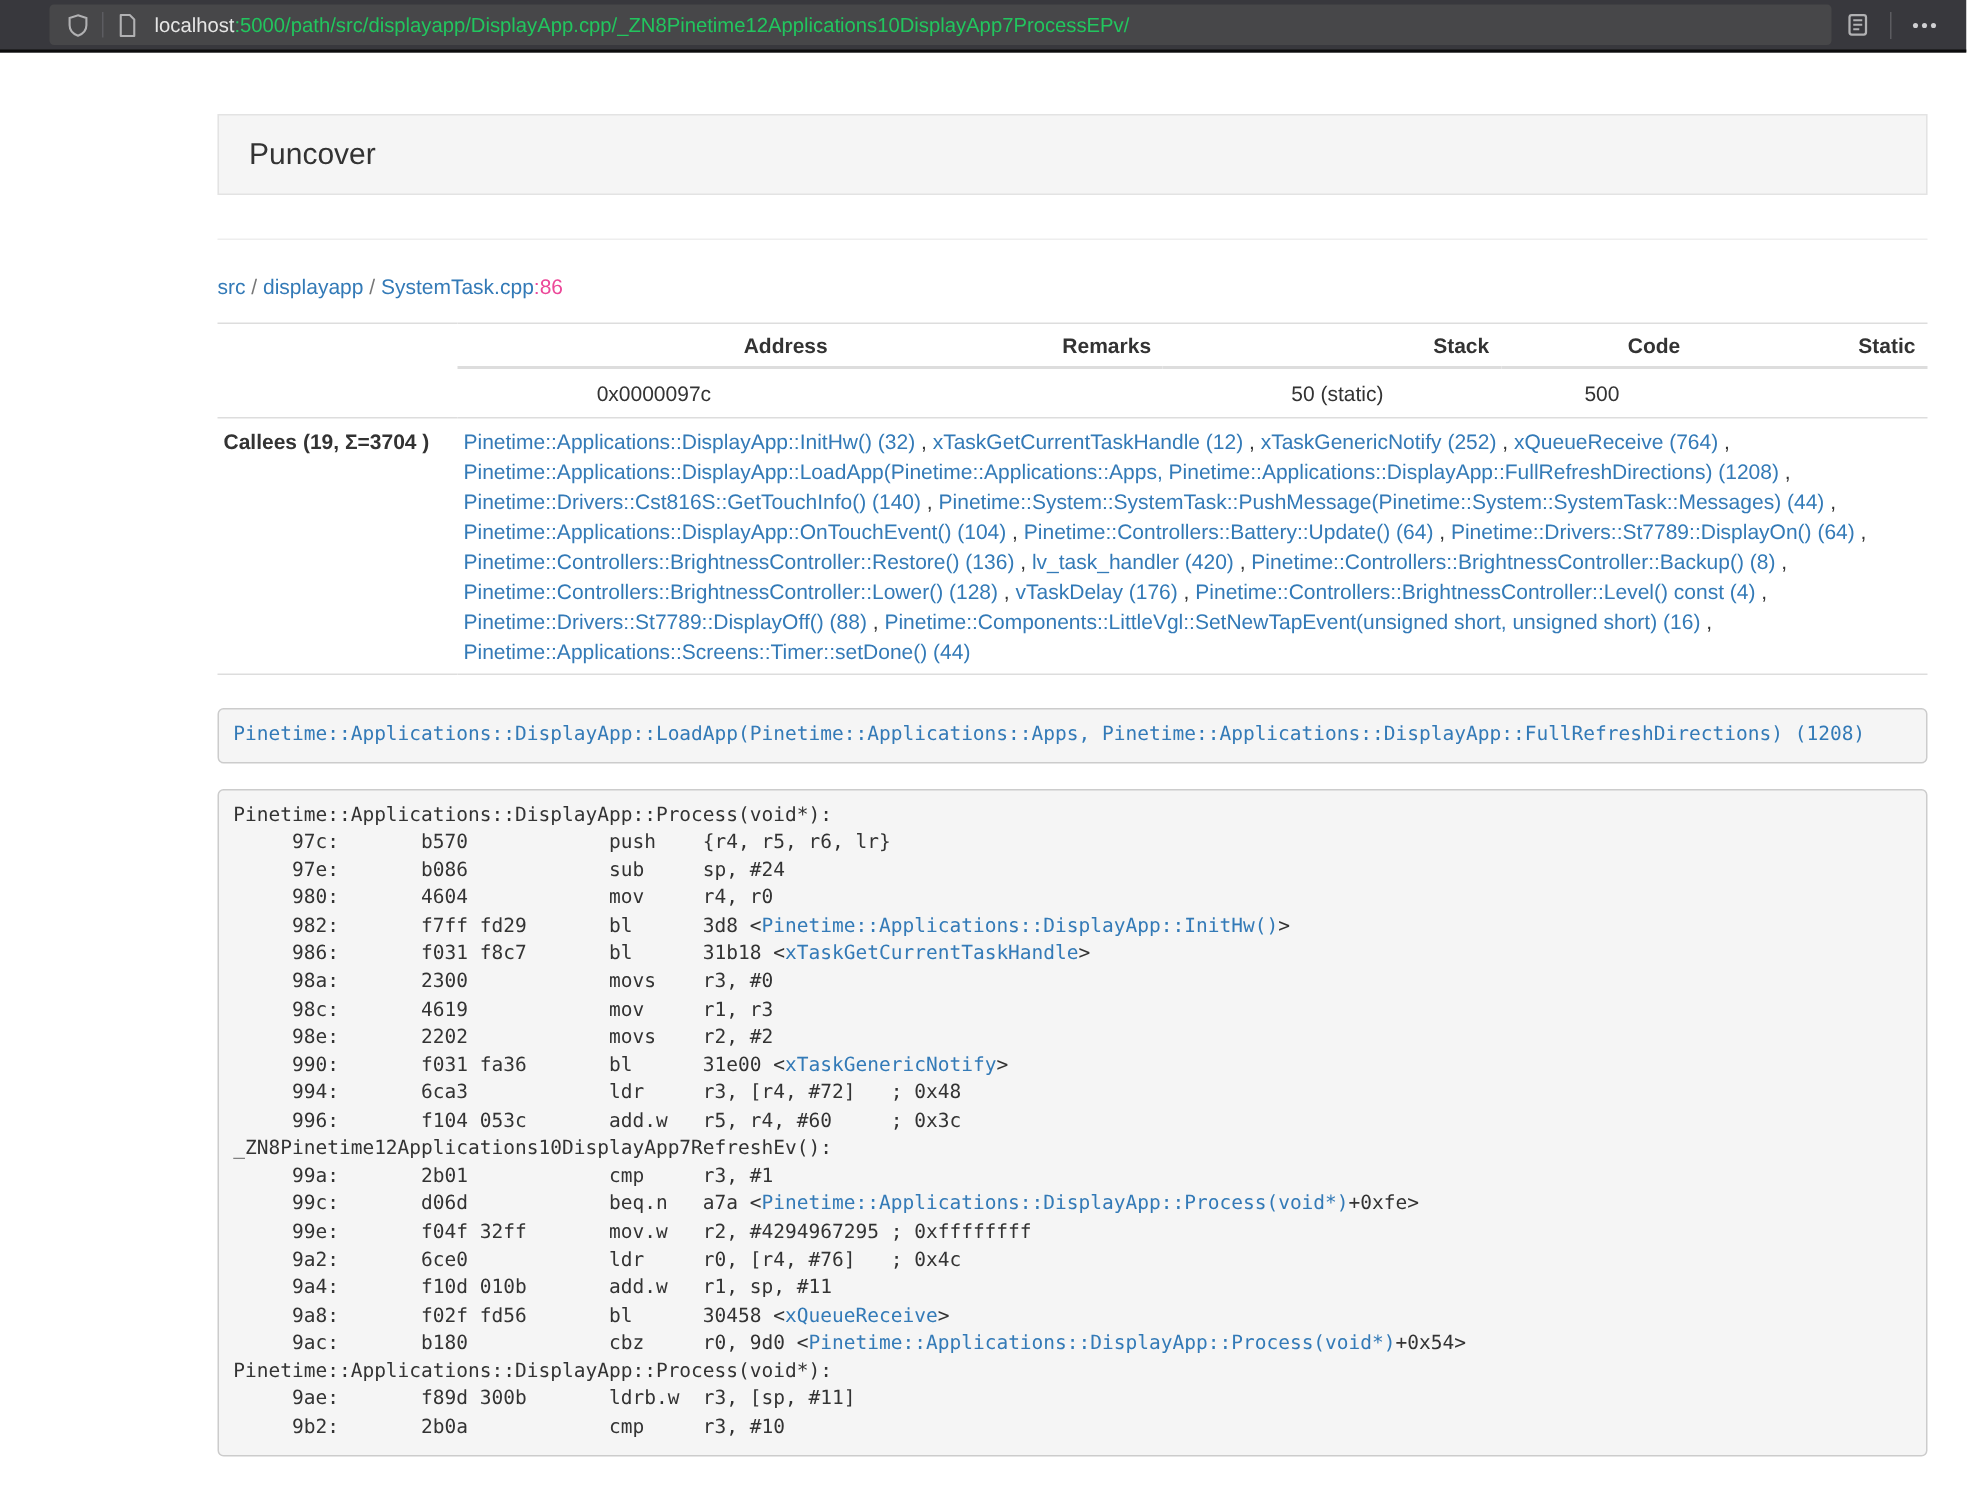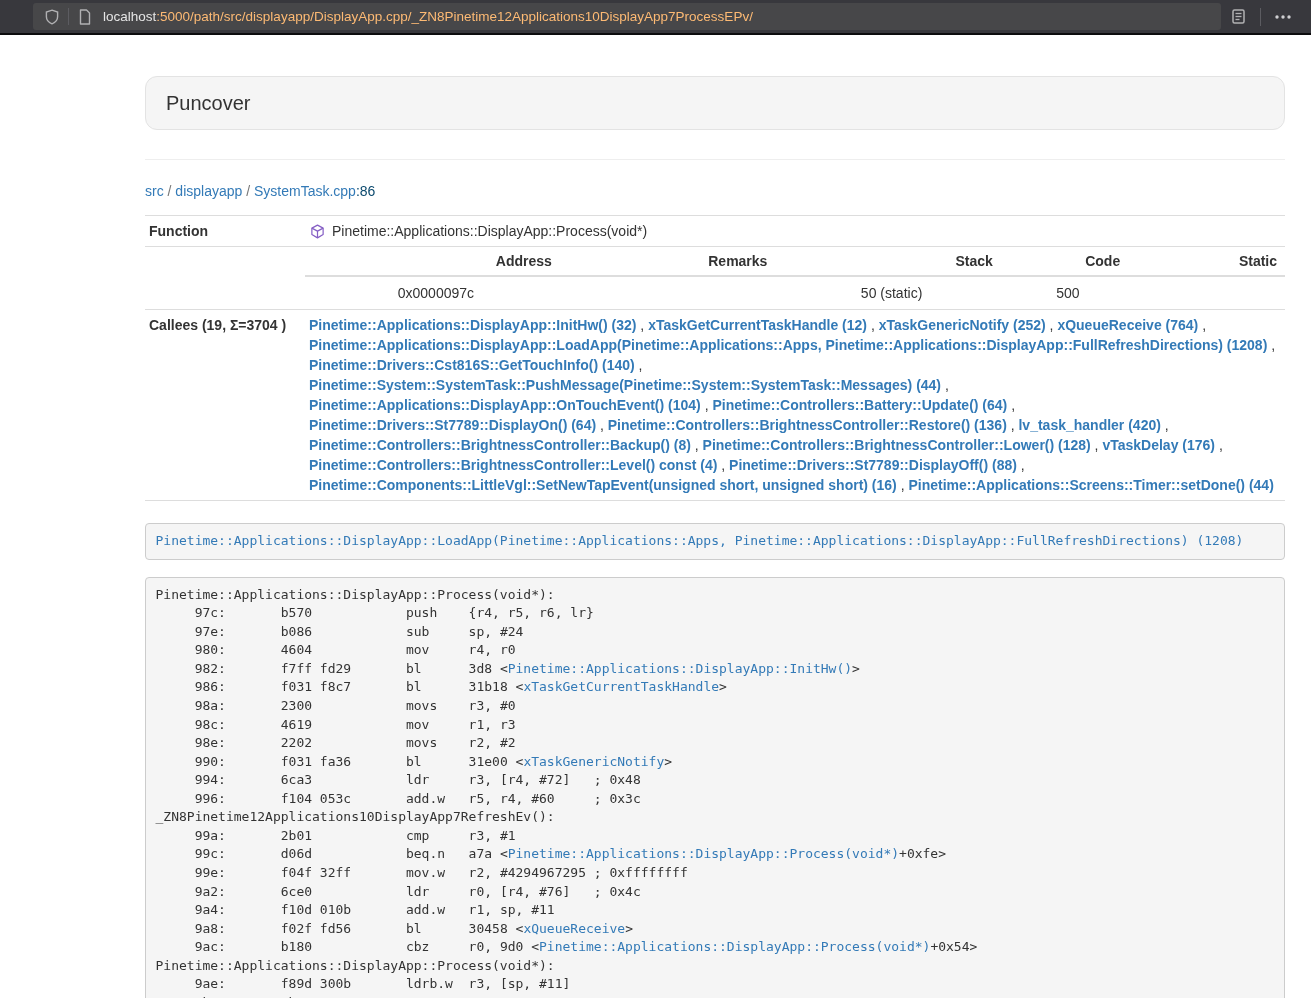--- a/index.html
+++ b/index.html
@@ -39,48 +39,48 @@
     margin: 0 6px 0 5px;
     display: inline-block;
   }
   .url-text {
     font-size: 13.5px;
     margin-left: 8px;
     white-space: nowrap;
     overflow: hidden;
   }
   .url-host { color: #e5e5e5; }
-  .url-rest { color: #fdba74; }
+  .url-rest { color: #22c55e; }
   .bar-actions { display: flex; align-items: center; margin-left: auto; }
   .bar-actions .abtn { display: inline-flex; align-items: center; padding: 0 9px; cursor: pointer; }
   .bar-divider { width: 1px; height: 18px; background: #5c5c61; margin: 0 4px; }
 
   
   .container { width: 1140px; margin-left: 145px; }
 
   .well {
     margin-top: 41px;
     background: #f5f5f5;
     border: 1px solid #e3e3e3;
-    border-radius: 12px;
+    border-radius: 0;
     padding: 12px 20px;
     font-size: 20px;
     line-height: 28px;
     color: #333;
     box-sizing: border-box;
   }
   hr.divider {
     border: none;
     border-top: 1px solid #eeeeee;
     margin: 29px 0 0 0;
   }
   .breadcrumb { margin-top: 21px; font-size: 14px; line-height: 20px; }
   a { color: #337ab7; text-decoration: none; }
   .crumb-sep { color: #777777; }
-  .crumb-line { color: #0c4a6e; }
+  .crumb-line { color: #ec4899; }
 
   
   table.info-table {
     width: 100%;
     border-collapse: collapse;
     margin-top: 14px;
     border-bottom: 1px solid #dddddd;
   }
   table.info-table > tbody > tr > th,
   table.info-table > tbody > tr > td {
@@ -105,21 +105,21 @@
   .col-address { width: 26%; }
   .col-remarks { width: 22%; }
   .col-stack   { width: 23%; }
   .col-code    { width: 13%; }
   .col-static  { width: 16%; }
 
   .fn-cell { display: flex; align-items: center; }
   .fn-icon { display: inline-flex; margin: 1px 7px 0 1px; }
 
   .callees-cell { line-height: 20px; }
-  .callees-cell a { white-space: nowrap; font-weight: bold; }
+  .callees-cell a { white-space: nowrap; }
 
   
   pre {
     font-family: "DejaVu Sans Mono", monospace;
     font-size: 13px;
     line-height: 18.57px;
     color: #333;
     background: #f5f5f5;
     border: 1px solid #cccccc;
     border-radius: 4px;
@@ -180,34 +180,20 @@
   <div class="breadcrumb">
     <a href="#">src</a>
     <span class="crumb-sep">/</span>
     <a href="#">displayapp</a>
     <span class="crumb-sep">/</span>
     <a href="#">SystemTask.cpp</a><span class="crumb-line">:86</span>
   </div>
 
   <table class="info-table">
     <tbody>
-      <tr>
-        <th>Function</th>
-        <td>
-          <span class="fn-cell">
-            <span class="fn-icon">
-              <svg width="15" height="15" viewBox="0 0 16 16">
-                  <path d="M8 1.2 L14 4.4 V11.2 L8 14.8 L2 11.2 V4.4 Z" fill="none" stroke="#8660c5" stroke-width="1.3" stroke-linejoin="round"></path>
-                  <path d="M2 4.4 L8 7.6 L14 4.4 M8 7.6 V14.8" fill="none" stroke="#8660c5" stroke-width="1.3" stroke-linejoin="round"></path>
-                </svg>
-            </span>
-            <span>Pinetime::Applications::DisplayApp::Process(void*)</span>
-          </span>
-        </td>
-      </tr>
       <tr>
         <th></th>
         <td class="nested-cell">
           <table class="nested">
             <colgroup>
               <col class="col-address">
                 <col class="col-remarks">
                 <col class="col-stack">
                 <col class="col-code">
                 <col class="col-static">

